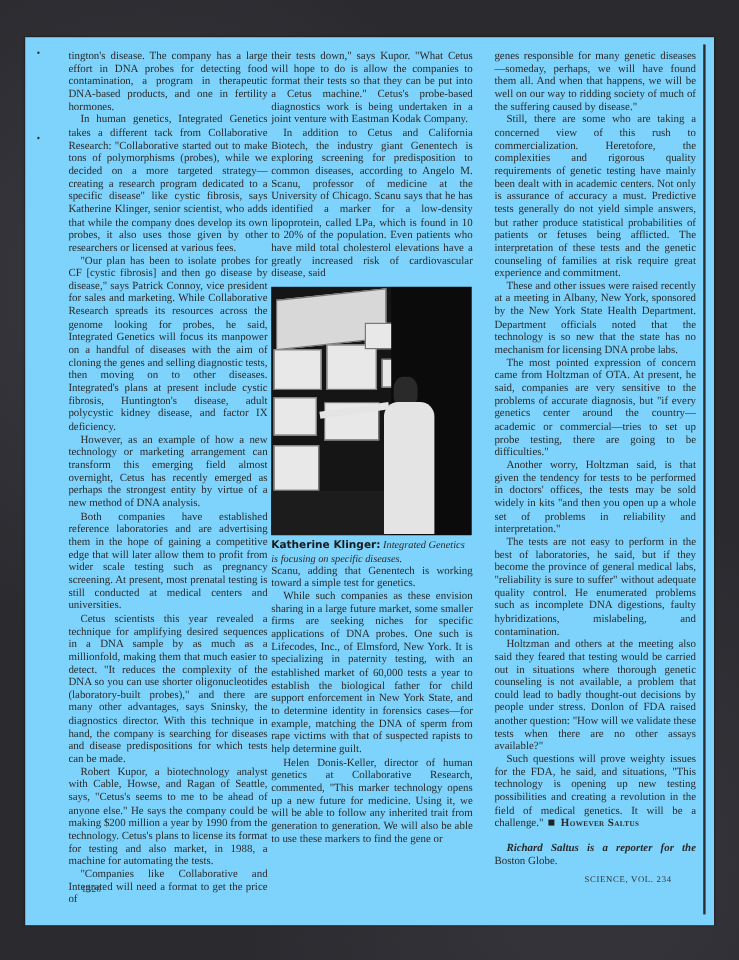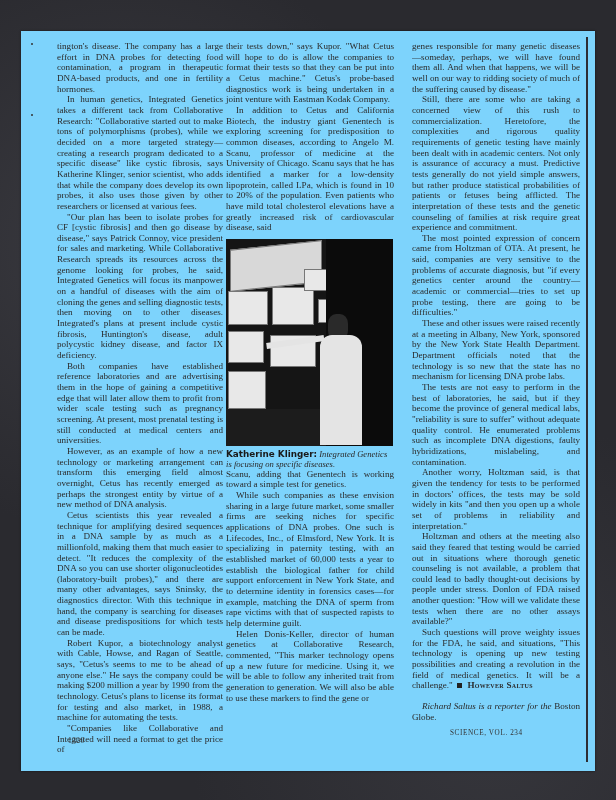--- a/index.html
+++ b/index.html
@@ -45,40 +45,40 @@
   .photo .board {
     position:absolute; background:#e8e8e8; border:1px solid #777;
   }
   .photo .dark { position:absolute; background:#060606; }
   .caption { font-size:8.6px; line-height:10px; margin:0 0 9px 0; text-align:left; }
   .caption .cap-name { font-family:"DejaVu Sans", sans-serif; font-weight:bold; font-size:8.8px; color:#1a1a1a; }
   .caption .cap-text { font-style:italic; }
   .sig { font-variant:small-caps; font-weight:bold; letter-spacing:0.3px; }
   .bullet { display:inline-block; width:5px; height:5px; background:#222; margin:0 3px 1px 2px; vertical-align:middle; }
   .bio { margin-top:10px !important; }
-  .bio .ital { font-style:italic; }
+  .bio .ital { font-style:italic;font-weight:bold; }
   .folio-left { position:absolute; left:47px; top:705px; font-size:7.5px; color:#333; letter-spacing:0.4px; }
-  .folio-right { position:absolute; left:429px; top:698px; font-size:7.2px; color:#333; letter-spacing:0.6px; text-transform:uppercase; }
+  .folio-right { position:absolute; left:466px; top:698px; font-size:7.2px; color:#333; letter-spacing:0.6px; text-transform:uppercase; }
 </style>
 </head>
 <body>
 
 <div class="bg-noise"></div>
 
 <div class="page">
   <div class="page-edge-line"></div>
   <div class="corner-mark" style="left:10px;top:12px;"></div>
   <div class="corner-mark" style="left:10px;top:83px;"></div>
 
   <div class="col col-1">
     <p class="noindent">tington's disease. The company has a large effort in DNA probes for detecting food contamination, a program in therapeutic DNA-based products, and one in fertility hormones.</p>
     <p>In human genetics, Integrated Genetics takes a different tack from Collaborative Research: "Collaborative started out to make tons of polymorphisms (probes), while we decided on a more targeted strategy—creating a research program dedicated to a specific disease" like cystic fibrosis, says Katherine Klinger, senior scientist, who adds that while the company does develop its own probes, it also uses those given by other researchers or licensed at various fees.</p>
     <p>"Our plan has been to isolate probes for CF [cystic fibrosis] and then go disease by disease," says Patrick Connoy, vice president for sales and marketing. While Collaborative Research spreads its resources across the genome looking for probes, he said, Integrated Genetics will focus its manpower on a handful of diseases with the aim of cloning the genes and selling diagnostic tests, then moving on to other diseases. Integrated's plans at present include cystic fibrosis, Huntington's disease, adult polycystic kidney disease, and factor IX deficiency.</p>
+    <p>However, as an example of how a new technology or marketing arrangement can transform this emerging field almost overnight, Cetus has recently emerged as perhaps the strongest entity by virtue of a new method of DNA analysis.</p>
     <p>Both companies have established reference laboratories and are advertising them in the hope of gaining a competitive edge that will later allow them to profit from wider scale testing such as pregnancy screening. At present, most prenatal testing is still conducted at medical centers and universities.</p>
-    <p>However, as an example of how a new technology or marketing arrangement can transform this emerging field almost overnight, Cetus has recently emerged as perhaps the strongest entity by virtue of a new method of DNA analysis.</p>
     <p>Cetus scientists this year revealed a technique for amplifying desired sequences in a DNA sample by as much as a millionfold, making them that much easier to detect. "It reduces the complexity of the DNA so you can use shorter oligonucleotides (laboratory-built probes)," and there are many other advantages, says Sninsky, the diagnostics director. With this technique in hand, the company is searching for diseases and disease predispositions for which tests can be made.</p>
     <p>Robert Kupor, a biotechnology analyst with Cable, Howse, and Ragan of Seattle, says, "Cetus's seems to me to be ahead of anyone else." He says the company could be making $200 million a year by 1990 from the technology. Cetus's plans to license its format for testing and also market, in 1988, a machine for automating the tests.</p>
     <p>"Companies like Collaborative and Integrated will need a format to get the price of</p>
   </div>
 
   <div class="col col-2">
     <p class="noindent">their tests down," says Kupor. "What Cetus will hope to do is allow the companies to format their tests so that they can be put into a Cetus machine." Cetus's probe-based diagnostics work is being undertaken in a joint venture with Eastman Kodak Company.</p>
     <p>In addition to Cetus and California Biotech, the industry giant Genentech is exploring screening for predisposition to common diseases, according to Angelo M. Scanu, professor of medicine at the University of Chicago. Scanu says that he has identified a marker for a low-density lipoprotein, called LPa, which is found in 10 to 20% of the population. Even patients who have mild total cholesterol elevations have a greatly increased risk of cardiovascular disease, said</p>
 
     <div class="photo">
@@ -102,24 +102,24 @@
     </p>
 
     <p class="noindent">Scanu, adding that Genentech is working toward a simple test for genetics.</p>
     <p>While such companies as these envision sharing in a large future market, some smaller firms are seeking niches for specific applications of DNA probes. One such is Lifecodes, Inc., of Elmsford, New York. It is specializing in paternity testing, with an established market of 60,000 tests a year to establish the biological father for child support enforcement in New York State, and to determine identity in forensics cases—for example, matching the DNA of sperm from rape victims with that of suspected rapists to help determine guilt.</p>
     <p>Helen Donis-Keller, director of human genetics at Collaborative Research, commented, "This marker technology opens up a new future for medicine. Using it, we will be able to follow any inherited trait from generation to generation. We will also be able to use these markers to find the gene or</p>
   </div>
 
   <div class="col col-3">
     <p class="noindent">genes responsible for many genetic diseases—someday, perhaps, we will have found them all. And when that happens, we will be well on our way to ridding society of much of the suffering caused by disease."</p>
     <p>Still, there are some who are taking a concerned view of this rush to commercialization. Heretofore, the complexities and rigorous quality requirements of genetic testing have mainly been dealt with in academic centers. Not only is assurance of accuracy a must. Predictive tests generally do not yield simple answers, but rather produce statistical probabilities of patients or fetuses being afflicted. The interpretation of these tests and the genetic counseling of families at risk require great experience and commitment.</p>
+    <p>These and other issues were raised recently at a meeting in Albany, New York, sponsored by the New York State Health Department. Department officials noted that the technology is so new that the state has no mechanism for licensing DNA probe labs.</p>
     <p>The most pointed expression of concern came from Holtzman of OTA. At present, he said, companies are very sensitive to the problems of accurate diagnosis, but "if every genetics center around the country—academic or commercial—tries to set up probe testing, there are going to be difficulties."</p>
-    <p>These and other issues were raised recently at a meeting in Albany, New York, sponsored by the New York State Health Department. Department officials noted that the technology is so new that the state has no mechanism for licensing DNA probe labs.</p>
+    <p>Another worry, Holtzman said, is that given the tendency for tests to be performed in doctors' offices, the tests may be sold widely in kits "and then you open up a whole set of problems in reliability and interpretation."</p>
     <p>The tests are not easy to perform in the best of laboratories, he said, but if they become the province of general medical labs, "reliability is sure to suffer" without adequate quality control. He enumerated problems such as incomplete DNA digestions, faulty hybridizations, mislabeling, and contamination.</p>
-    <p>Another worry, Holtzman said, is that given the tendency for tests to be performed in doctors' offices, the tests may be sold widely in kits "and then you open up a whole set of problems in reliability and interpretation."</p>
     <p>Holtzman and others at the meeting also said they feared that testing would be carried out in situations where thorough genetic counseling is not available, a problem that could lead to badly thought-out decisions by people under stress. Donlon of FDA raised another question: "How will we validate these tests when there are no other assays available?"</p>
     <p>
       <span>Such questions will prove weighty issues for the FDA, he said, and situations, "This technology is opening up new testing possibilities and creating a revolution in the field of medical genetics. It will be a challenge."</span>
       <span class="bullet"></span>
       <span class="sig">However Saltus</span>
     </p>
     <p class="bio">
       <span class="ital">Richard Saltus is a reporter for the</span>
       <span>Boston Globe.</span>
     </p>

